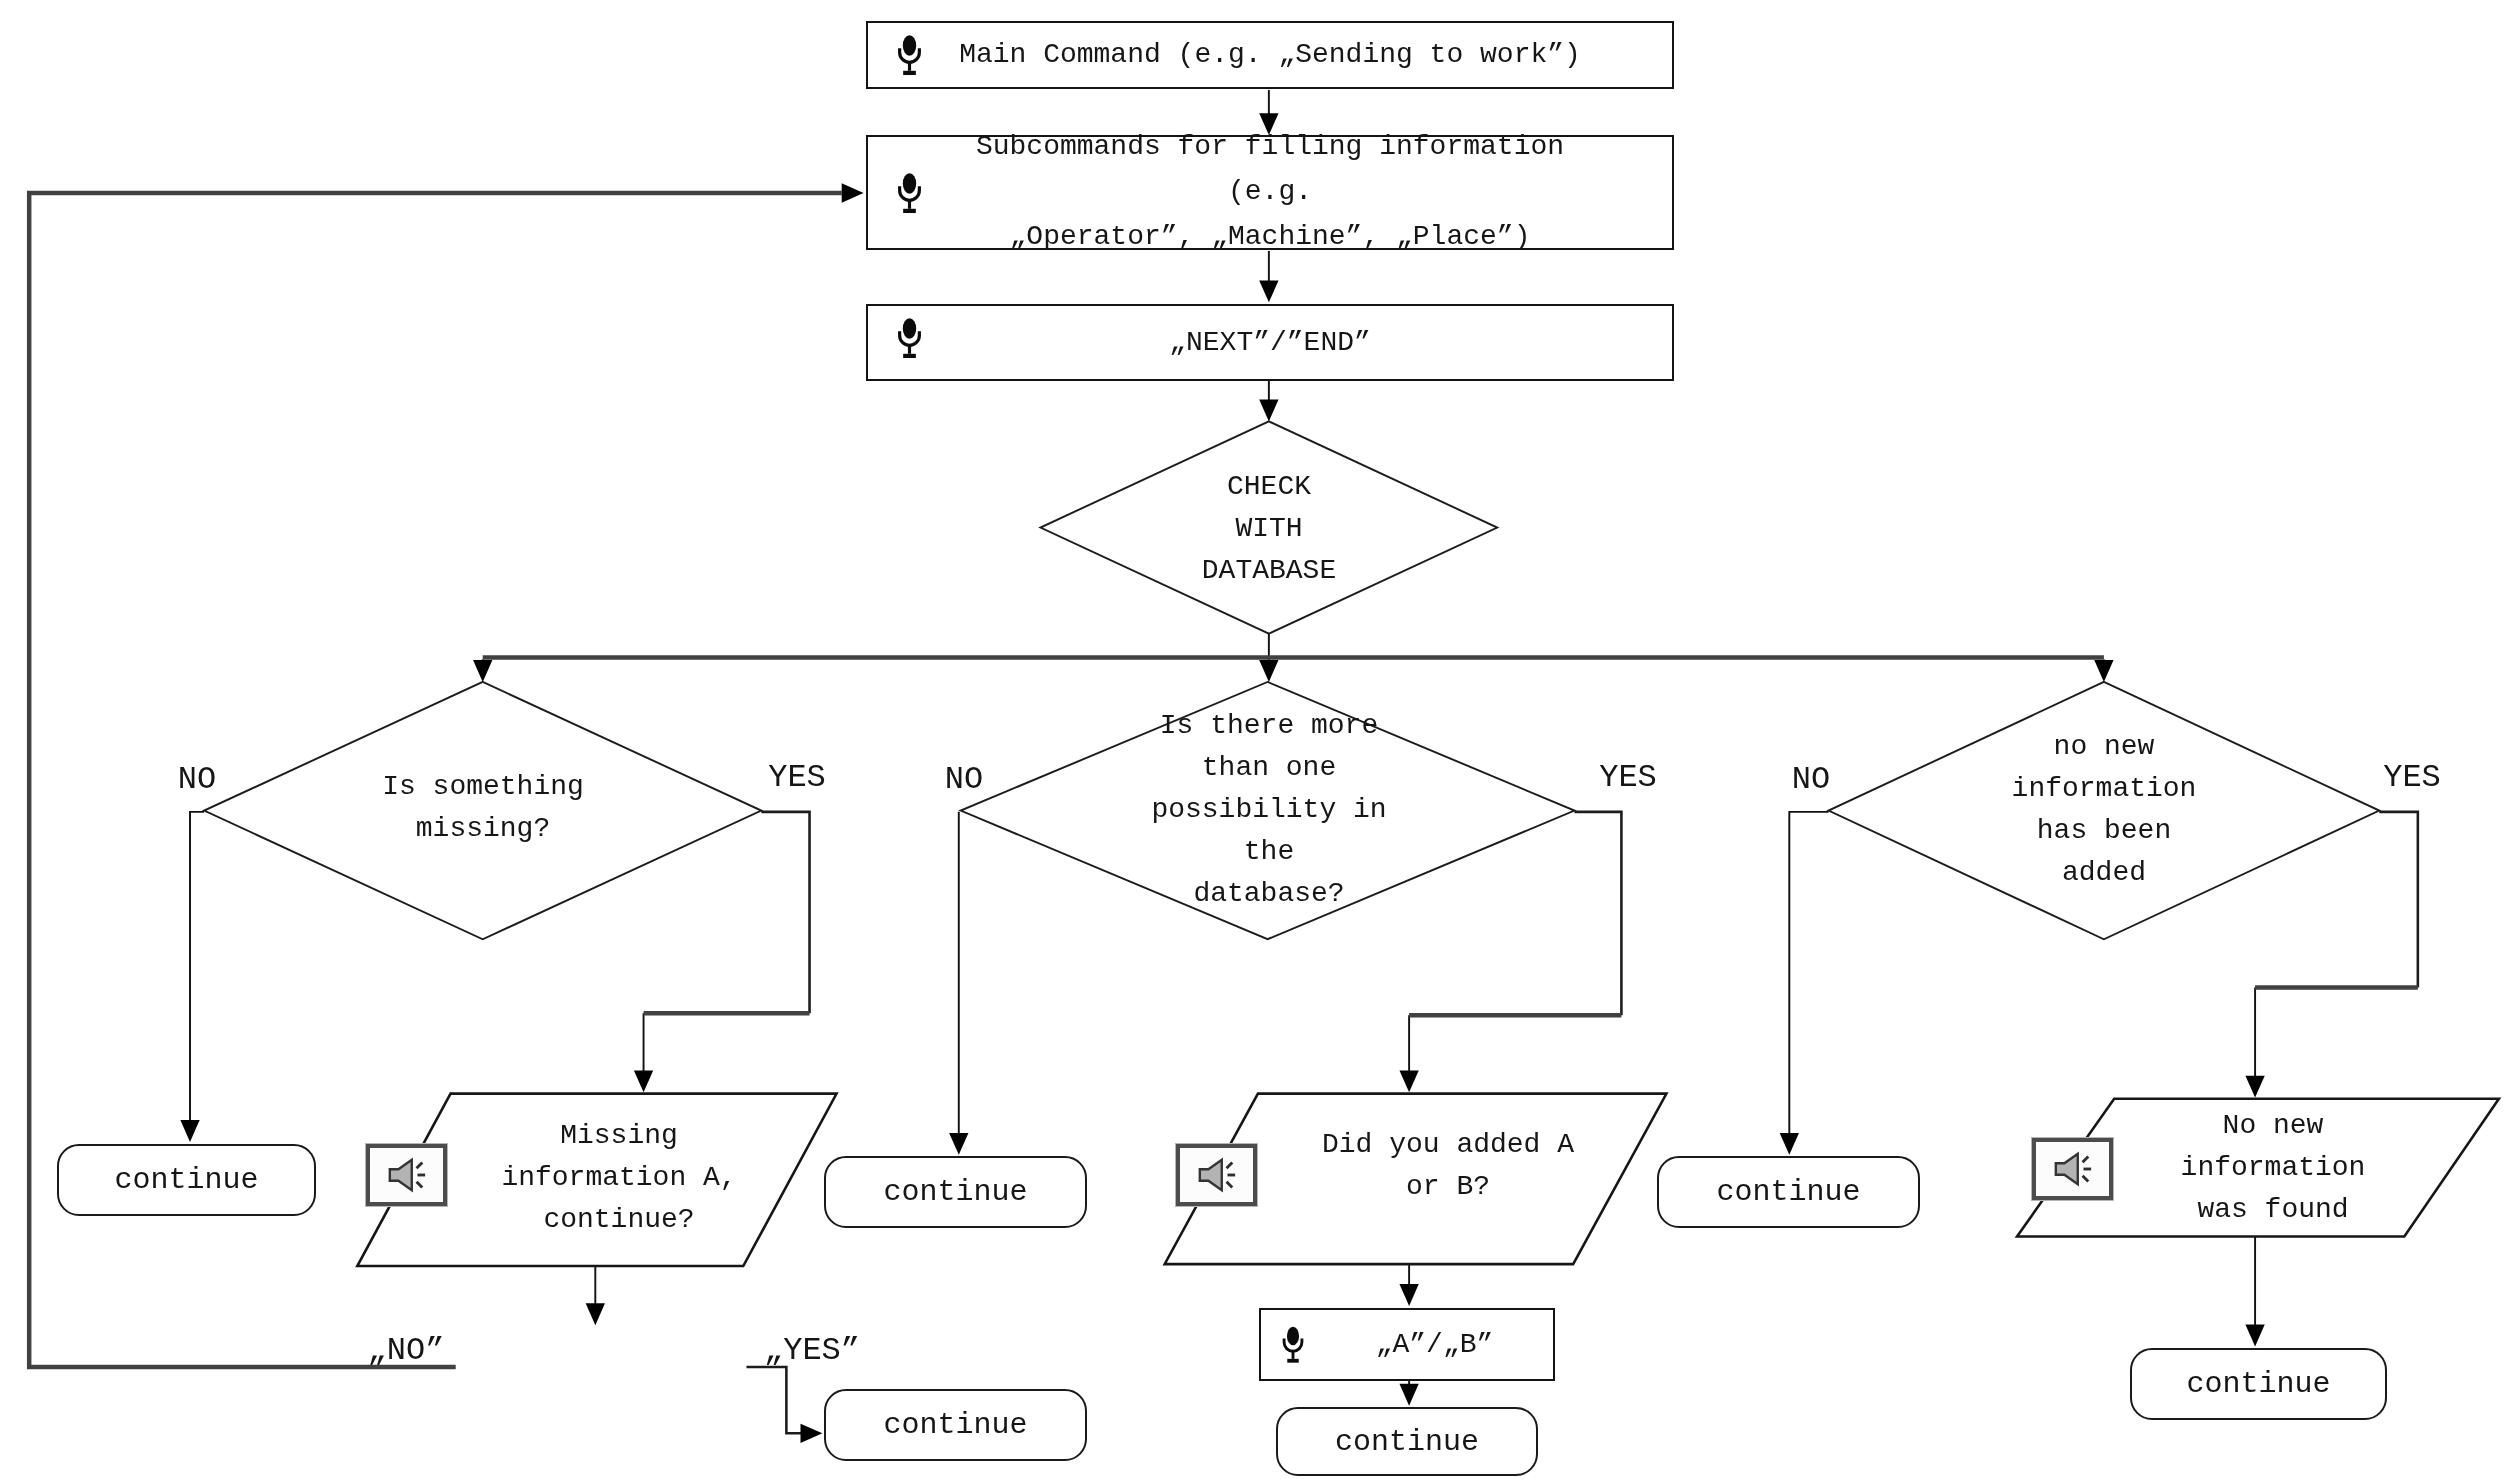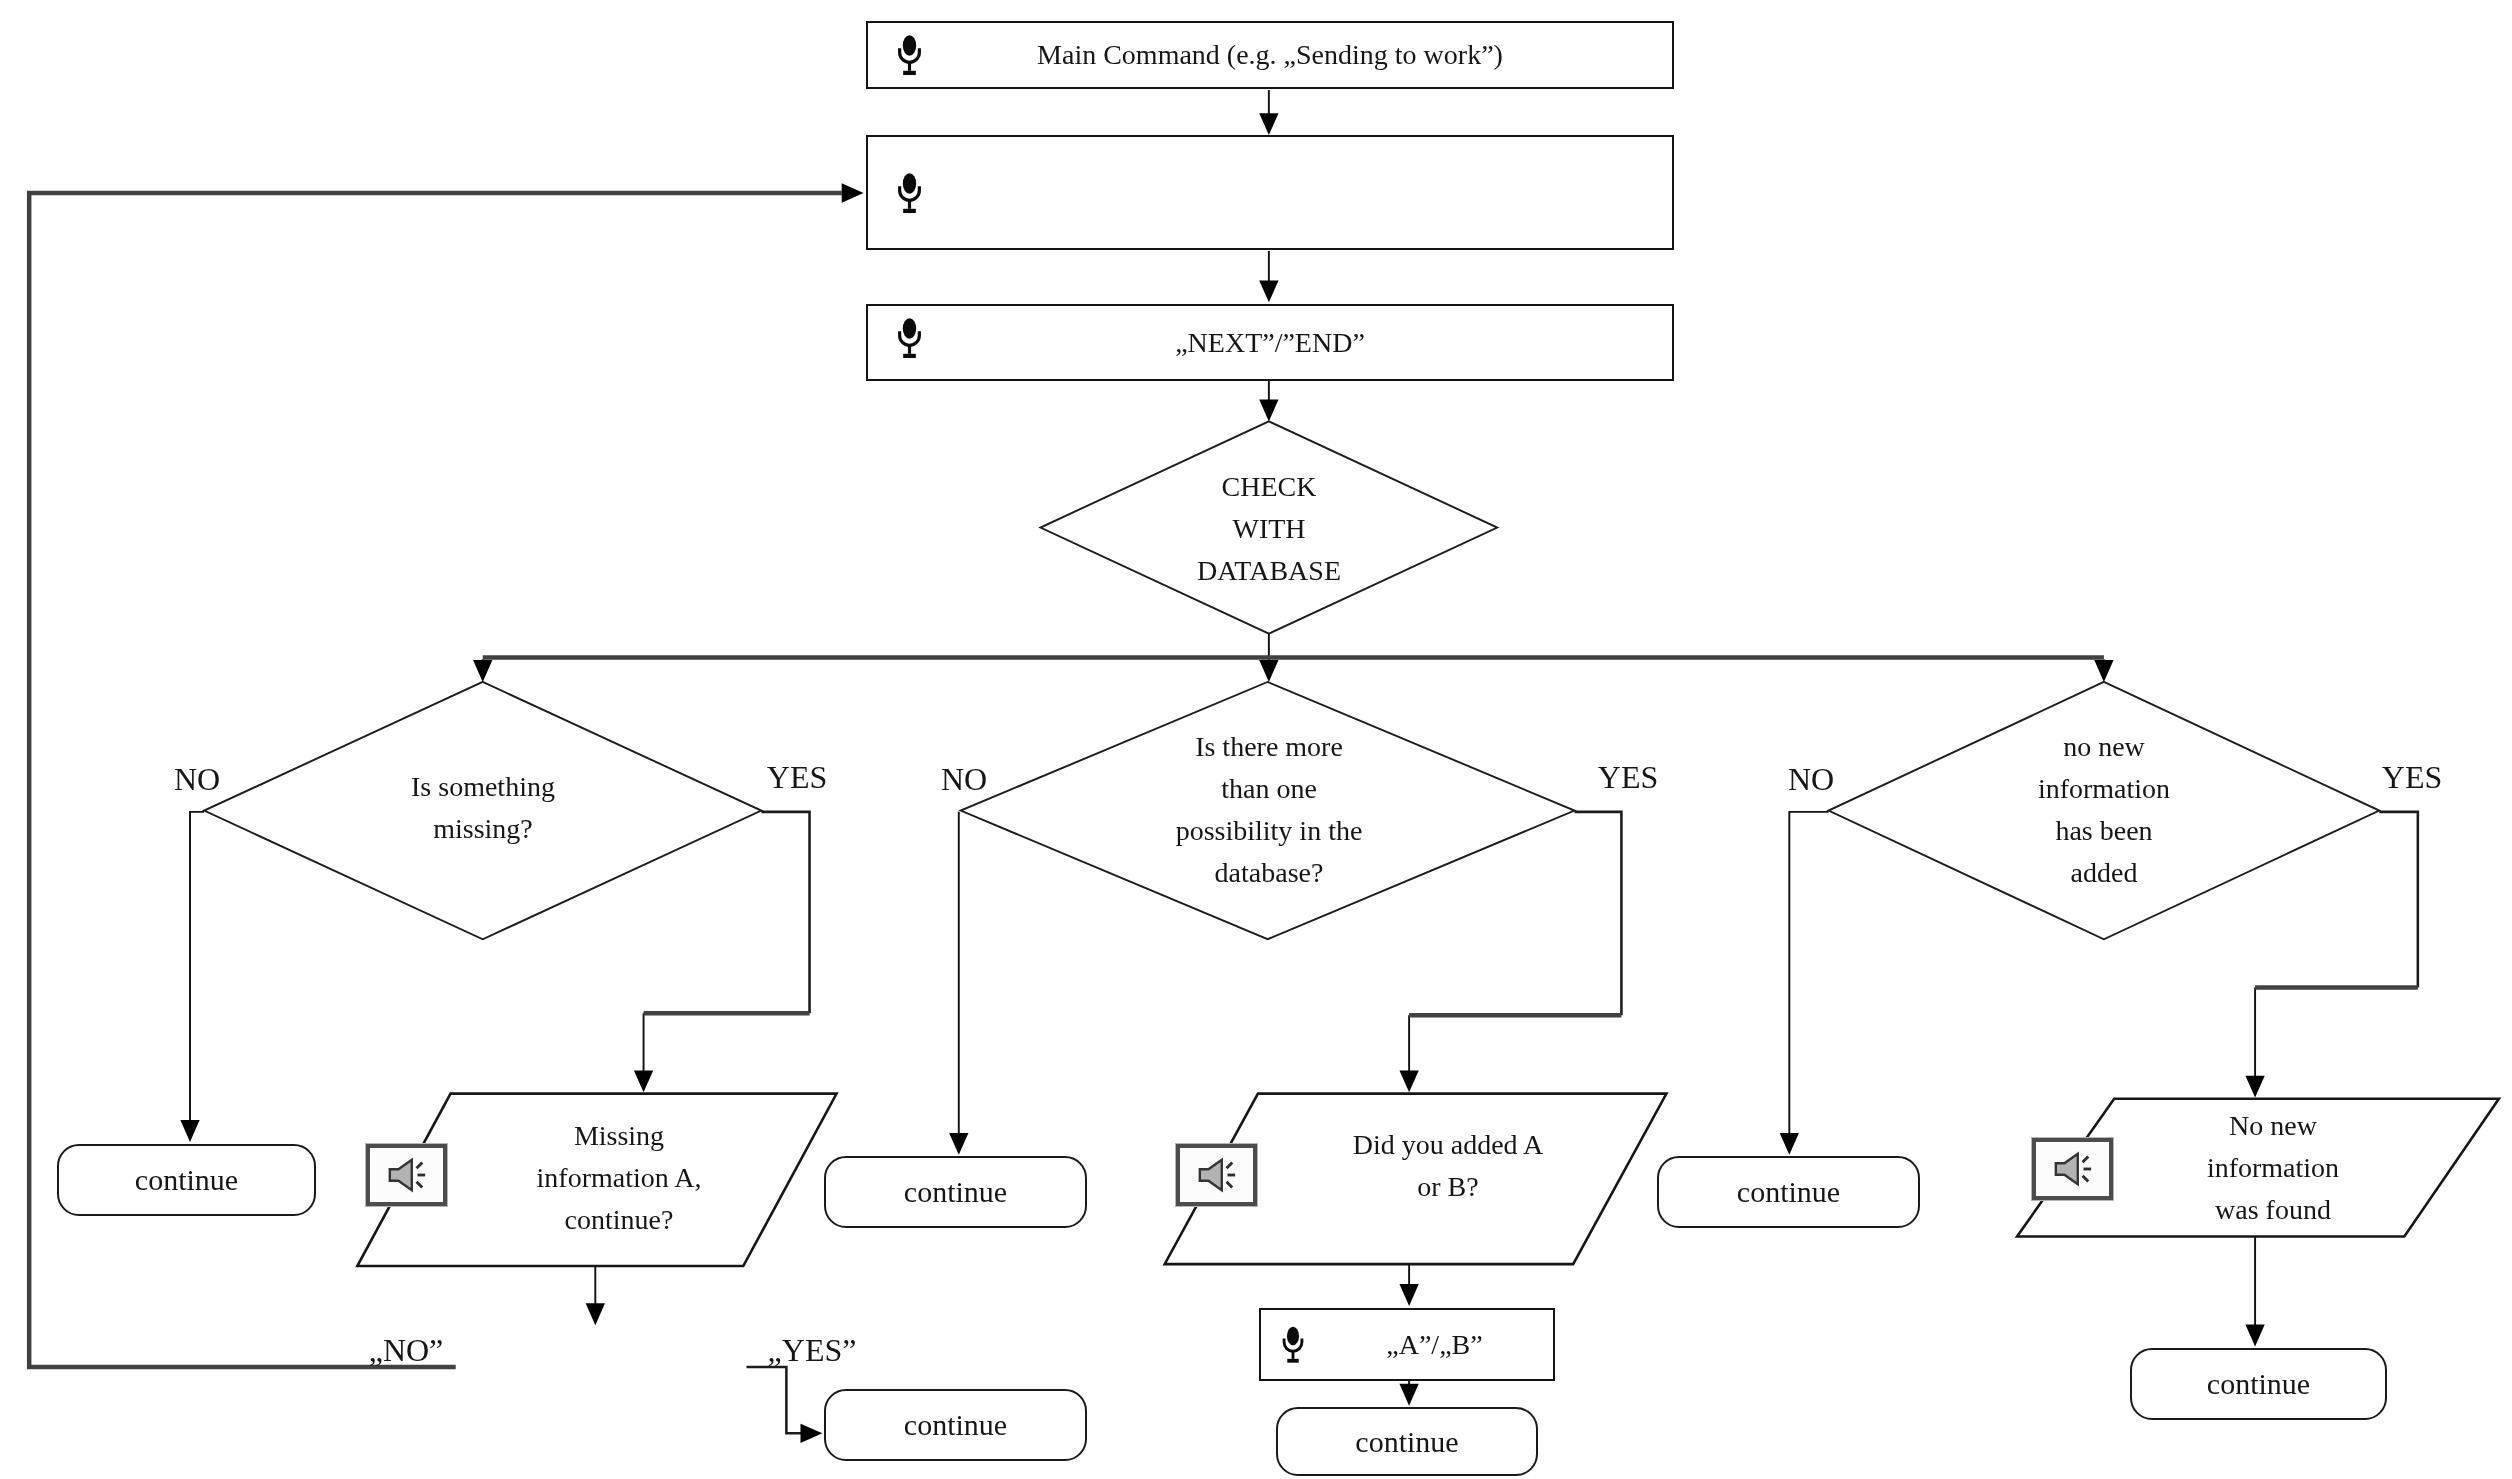--- a/index.html
+++ b/index.html
@@ -1,18 +1,18 @@
 <!DOCTYPE html>
 <html style="font-size:10.3px"><head>
 <meta charset="utf-8">
 <style>
   html,body { margin:0; padding:0; background:#ffffff; }
   #canvas {
     position:relative; width:2512px; height:1479px; background:#ffffff;
-    font-family:Liberation Serif, serif; color:#161616; overflow:hidden;
+    font-family:Liberation Mono, monospace; color:#161616; overflow:hidden;
   }
   svg.layer { position:absolute; left:0; top:0; width:2512px; height:1479px; }
   .box {
     position:absolute; box-sizing:border-box; background:#fff;
     border:2.6px solid #141414; display:flex; align-items:center; justify-content:center;
   }
   .cont {
     position:absolute; box-sizing:border-box; background:#fff;
     border:2.6px solid #1a1a1a; border-radius:22px;
     display:flex; align-items:center; justify-content:center;
@@ -121,20 +121,22 @@
     <span class="txt">Main Command (e.g. „Sending to work”)</span>
   </div>
 
   <div class="box" style="left:866px;top:135px;width:808px;height:115px;">
     <span class="mic" style="left:26px;top:35px;"><svg viewBox="0 0 44 62">
           <ellipse cx="22" cy="16" rx="9.5" ry="14.5" fill="#0b0b0b"></ellipse>
           <path d="M8 20 v6 a14 14 0 0 0 28 0 v-6" fill="none" stroke="#0b0b0b" stroke-width="4.5"></path>
           <line x1="22" y1="41" x2="22" y2="52" stroke="#0b0b0b" stroke-width="4.5"></line>
           <rect x="13" y="52" width="18" height="6" fill="#0b0b0b"></rect>
         </svg></span>
+    <span class="txt" style="width:656px;line-height:1.6;">Subcommands for filling information (e.g.
+„Operator”, „Machine”, „Place”)</span>
   </div>
 
   <div class="box" style="left:866px;top:304px;width:808px;height:77px;">
     <span class="mic" style="left:26px;top:11px;"><svg viewBox="0 0 44 62">
           <ellipse cx="22" cy="16" rx="9.5" ry="14.5" fill="#0b0b0b"></ellipse>
           <path d="M8 20 v6 a14 14 0 0 0 28 0 v-6" fill="none" stroke="#0b0b0b" stroke-width="4.5"></path>
           <line x1="22" y1="41" x2="22" y2="52" stroke="#0b0b0b" stroke-width="4.5"></line>
           <rect x="13" y="52" width="18" height="6" fill="#0b0b0b"></rect>
         </svg></span>
     <span class="txt">„NEXT”/”END”</span>

